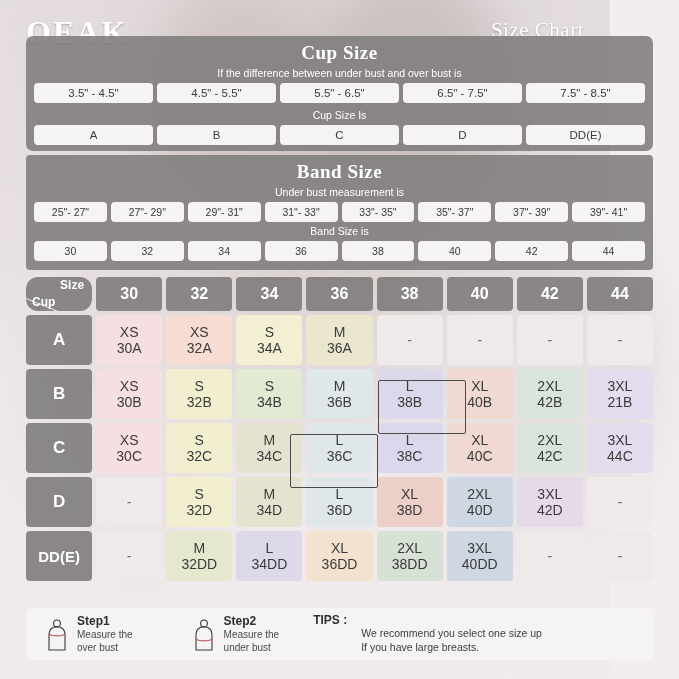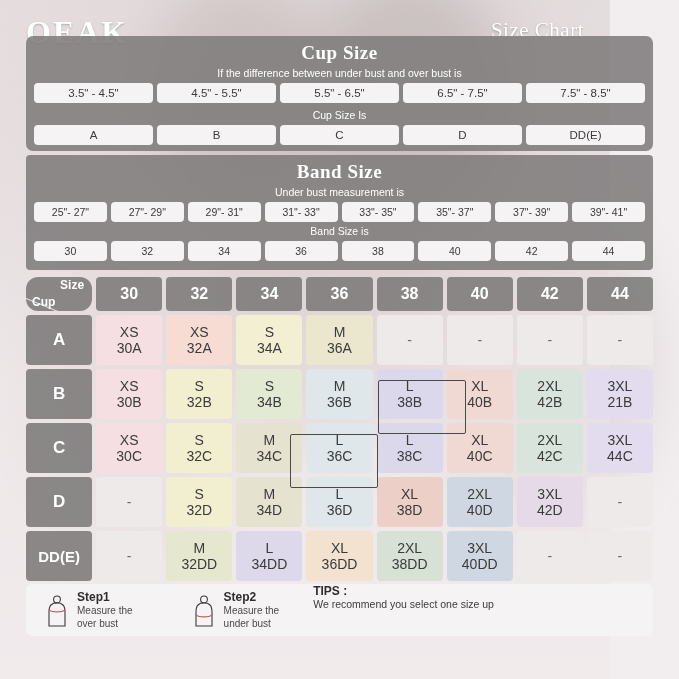--- a/index.html
+++ b/index.html
@@ -111,31 +111,31 @@
     display: flex; flex-direction: column;
     align-items: center; justify-content: center;
     font-size: 14px; color: #3b3b3b; line-height: 1.15;
   }
   .dcell .l1 { font-weight: 400; }
   .dcell .l2 { font-weight: 400; }
   .dcell.empty { font-size: 14px; color: #6b6b6b; }
 
   
   .footer {
-    position: absolute; left: 26px; top: 584px; width: 627px; height: 52px;
+    position: absolute; left: 26px; top: 608px; width: 627px; height: 52px;
     background: rgba(246,243,244,0.92); border-radius: 6px;
-    display: flex; 
+    display: flex; align-items: center;
   }
   .fstep { display: flex; align-items: center; gap: 7px; padding-left: 18px; }
   .fstep .txt { line-height: 1.25; }
   .fstep .t1 { font-weight: 700; font-size: 12px; color: #2e2e2e; }
   .fstep .t2 { font-size: 10px; color: #4a4a4a; }
   .tips { padding-left: 34px; }
   .tips .t1 { font-weight: 700; font-size: 12px; color: #2e2e2e; }
-  .tips .t2 { font-size: 10.5px; color: #3c3c3c; line-height: 1.3; }
+  .tips .t2 { font-size: 10.5px; color: #3c3c3c; line-height: 1.3; margin-left: 48px; }
   .figicon { width: 26px; height: 36px; }
 
   .hl {
     position: absolute; border: 1.6px solid #4a4a4a; border-radius: 2px;
     pointer-events: none;
   }
 </style>
 </head>
 <body>
 
@@ -409,16 +409,17 @@
         <div class="txt">
           <div class="t1">Step2</div>
           <div class="t2">Measure the</div>
           <div class="t2">under bust</div>
         </div>
       </div>
 
       <div class="tips">
         <div class="t1">TIPS :</div>
         <div class="t2">We recommend you select one size up</div>
+        <div class="t2">If you have large breasts.</div>
       </div>
     </div>
   </div>
 </div>
 
 </body></html>

